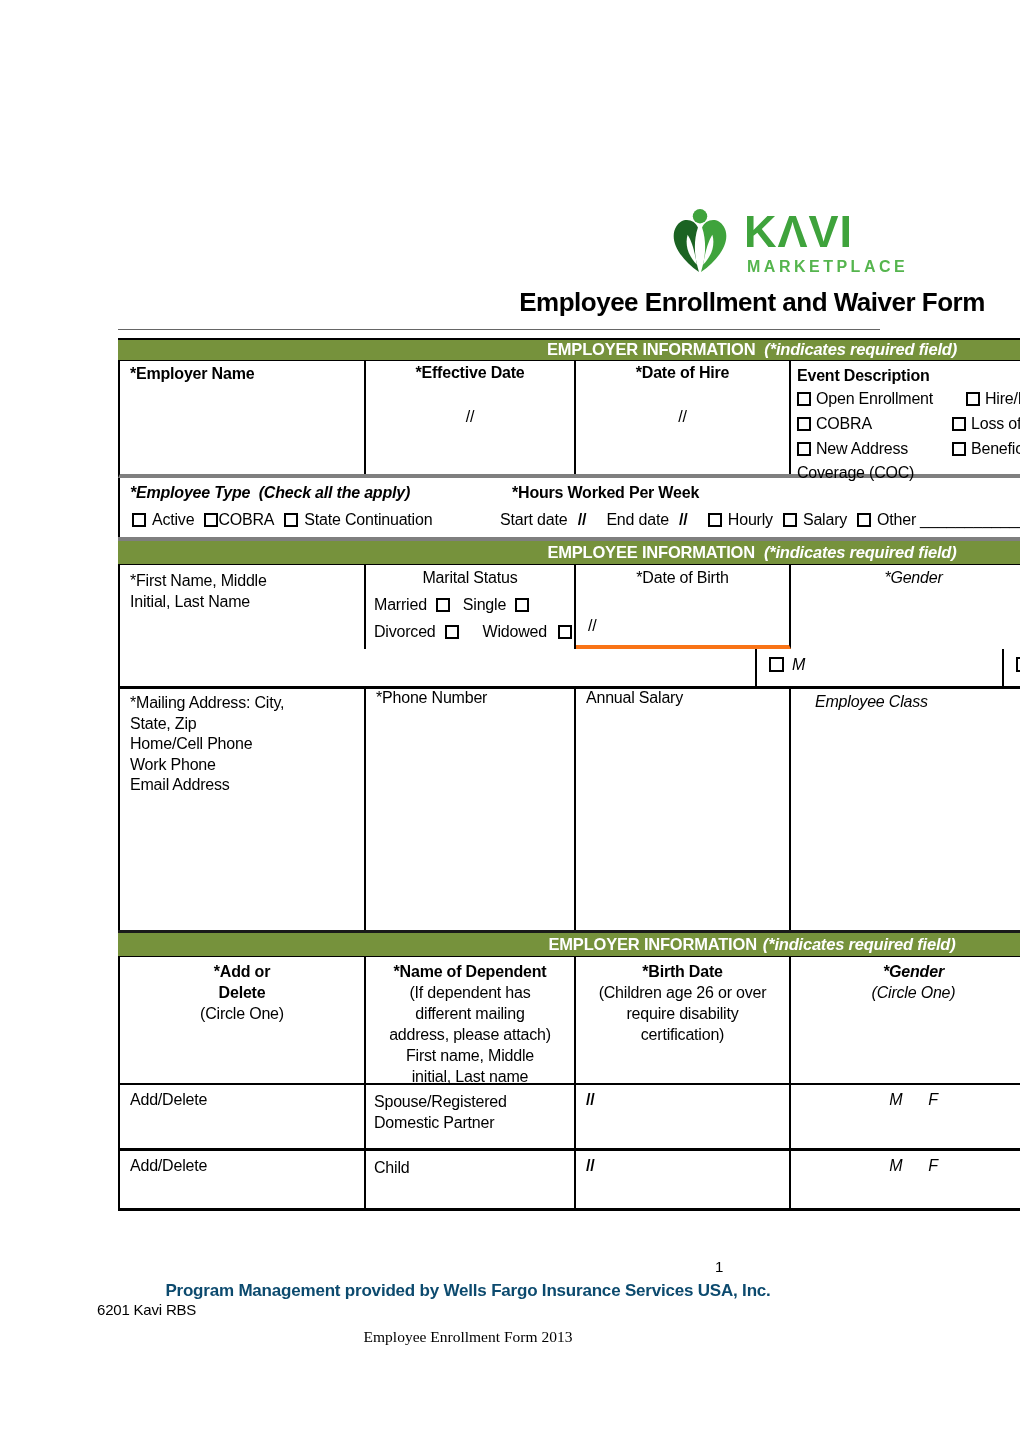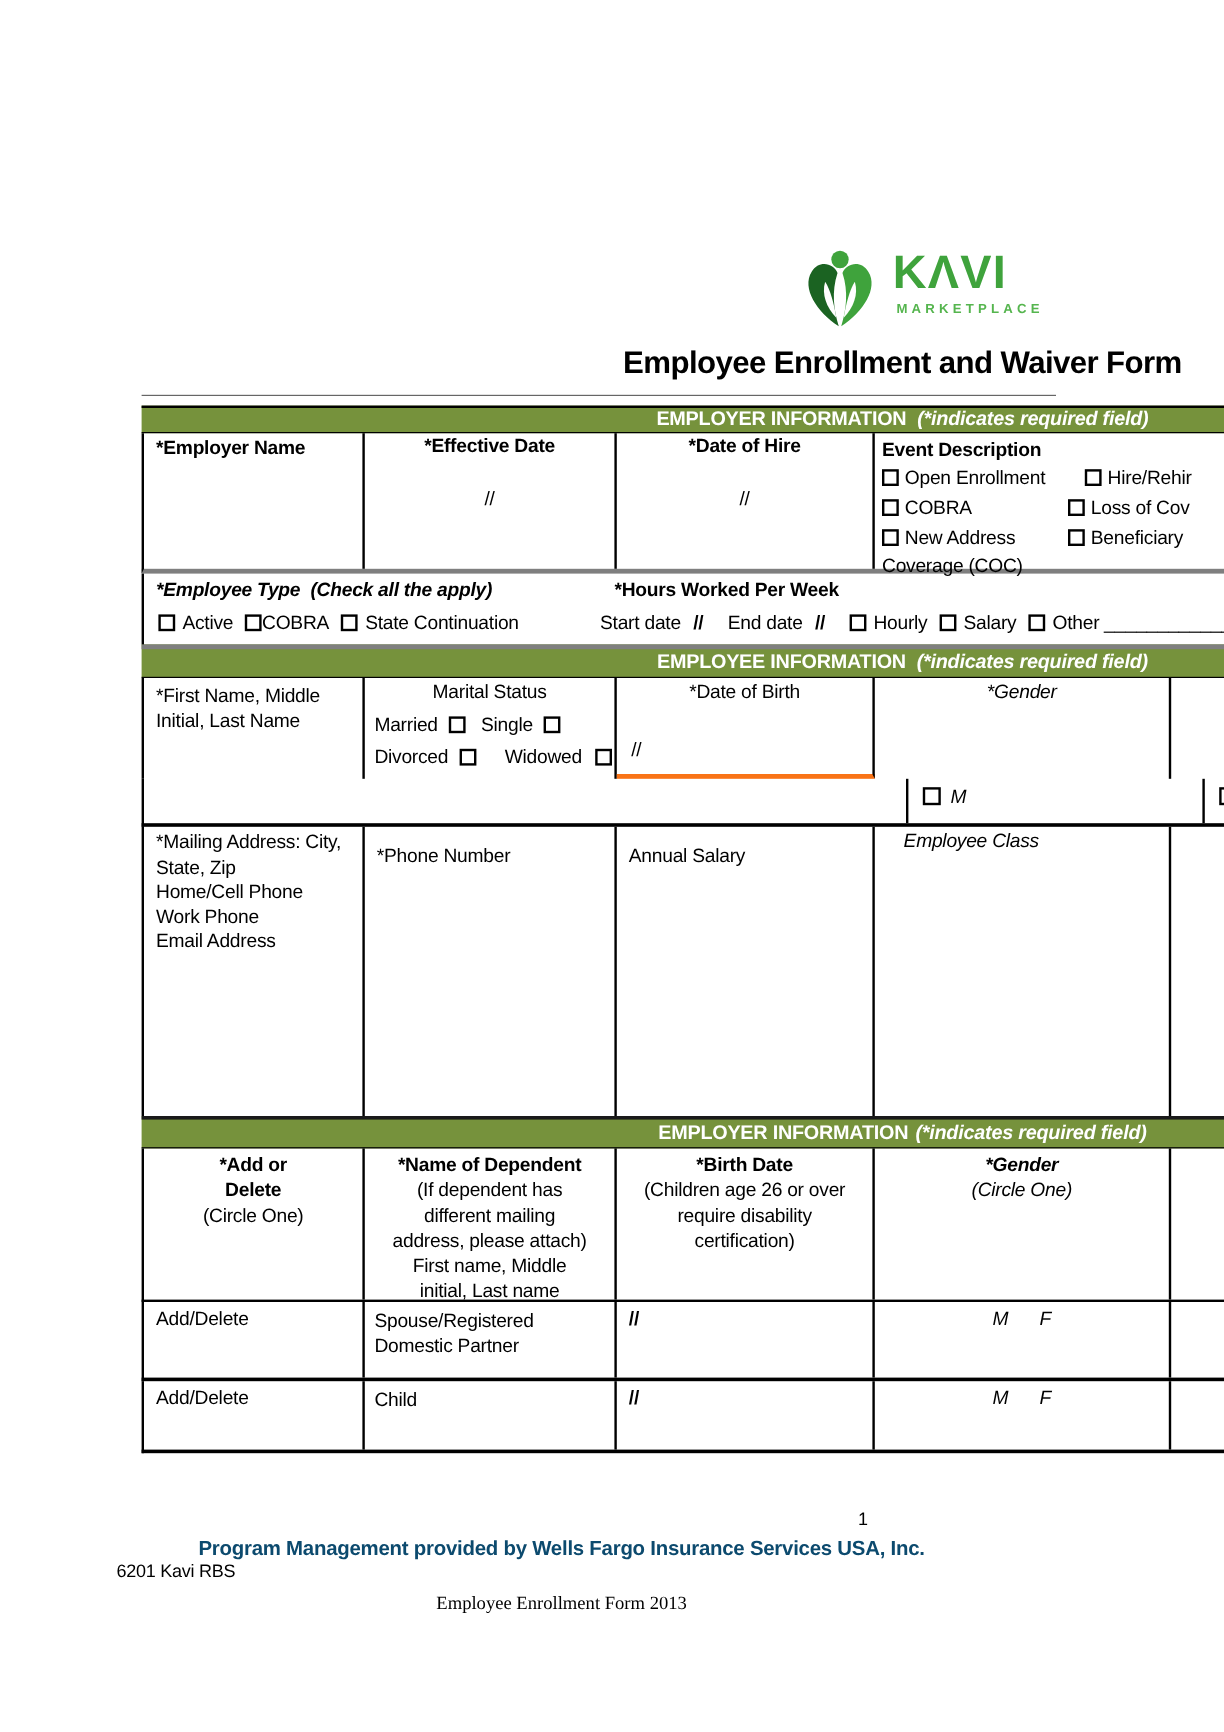--- a/index.html
+++ b/index.html
@@ -4,37 +4,37 @@
 <style>
   html,body{margin:0;padding:0;background:#fff;}
   .page{position:relative;width:1020px;height:1443px;overflow:hidden;background:#fff;
         font-family:"Liberation Sans",sans-serif;font-size:16px;color:#000;letter-spacing:-0.2px;}
   .pre{white-space:pre-line;}
   .pre2{white-space:pre;}
   .b{font-weight:bold;}
   
   .logo{position:absolute;left:667px;top:208px;display:flex;align-items:flex-start;}
   .logo-text{margin-left:11px;}
-  .kavi{font-size:39px;font-weight:bold;color:#3FA33C;line-height:1.05;letter-spacing:1px;}
-  .marketplace{font-size:11px;font-weight:bold;color:#55B54E;letter-spacing:3.5px;margin:3px 0 0 3px;}
+  .kavi{font-size:45px;font-weight:bold;color:#3FA33C;line-height:1.05;letter-spacing:1px;}
+  .marketplace{font-size:16px;font-weight:bold;color:#55B54E;letter-spacing:3.5px;margin:3px 0 0 3px;}
   
   .doc-title{position:absolute;left:118px;top:287px;width:1268px;text-align:center;
              font-size:26px;font-weight:bold;letter-spacing:-0.5px;}
   .topline{position:absolute;left:118px;top:329px;width:762px;height:1px;background:#666;}
   
   .form{position:absolute;left:118px;top:338px;width:1268px;}
   .bar{box-sizing:border-box;height:23px;background:#76923C;border-top:2px solid #000;border-bottom:1px solid #000;
        color:#fff;text-align:center;font-weight:bold;font-size:16.5px;line-height:19px;}
   .bar .note{font-style:italic;margin-left:9px;}
   .bar2{height:28px;border-top:4px solid #7f7f7f;line-height:22px;}
   .bar3{height:27px;border-top:3px solid #1a1a1a;line-height:22px;}
   .row{box-sizing:border-box;display:flex;border-left:2px solid #000;}
   .cell{box-sizing:border-box;position:relative;}
   .br{border-right:2px solid #000;}
-  .c1{width:184px;} .c2{width:210px;} .c3{width:215px;} .c4{width:247px;font-style:italic;} .c5{flex:1;}
+  .c1{width:246px;} .c2{width:210px;} .c3{width:215px;} .c4{width:247px;font-style:italic;} .c5{flex:1;}
   .cmerge{width:637px;}
   .c4e{flex:1;}
   .row-employer{height:117px;border-bottom:4px solid #7f7f7f;}
   .row-type{height:59px;position:relative;}
   .row-empA{height:84px;}
   .row-empB{height:40px;border-bottom:3px solid #000;}
   .row-mailing{height:241px;}
   .row-dephdr{height:128px;border-bottom:2px solid #000;}
   .row-spouse{height:66px;border-bottom:3px solid #000;}
   .row-child{height:60px;border-bottom:3px solid #000;}
@@ -65,21 +65,21 @@
   
   .name-cell{padding:5px 6px 0 10px;line-height:21px;}
   .marital-lines{padding-left:8px;margin-top:4px;line-height:27px;white-space:nowrap;}
   .marital-lines .cb{margin:0 0 0 9px;}
   .ml-gap{margin-left:13px;}
   .dob-slashes{position:absolute;left:12px;top:52px;}
   .bb2{border-bottom:4px solid #f97316;}
   .mf{padding:7px 0 0 12px;}
   .mf .lab{margin-left:8px;}
   .mail-cell{padding:4px 6px 0 10px;line-height:20.5px;}
-  .plain-cell{padding:16px 6px 0 10px;}
+  .plain-cell{padding:0 6px 0 10px;}
   .class-cell{padding:4px 6px 0 24px;}
   
   .dh{padding-top:4px;text-align:center;line-height:21px;}
   .dh .note{margin:0 auto;}
   .dh-note2{margin-top:5px;}
   .w170{width:170px;} .w150{width:150px;} .w190{width:190px;}
   
   .dep-action{padding:6px 6px 0 10px;}
   .dep-name{padding:6px 6px 0 8px;}
   .dep-name .inner{width:165px;line-height:21px;}

